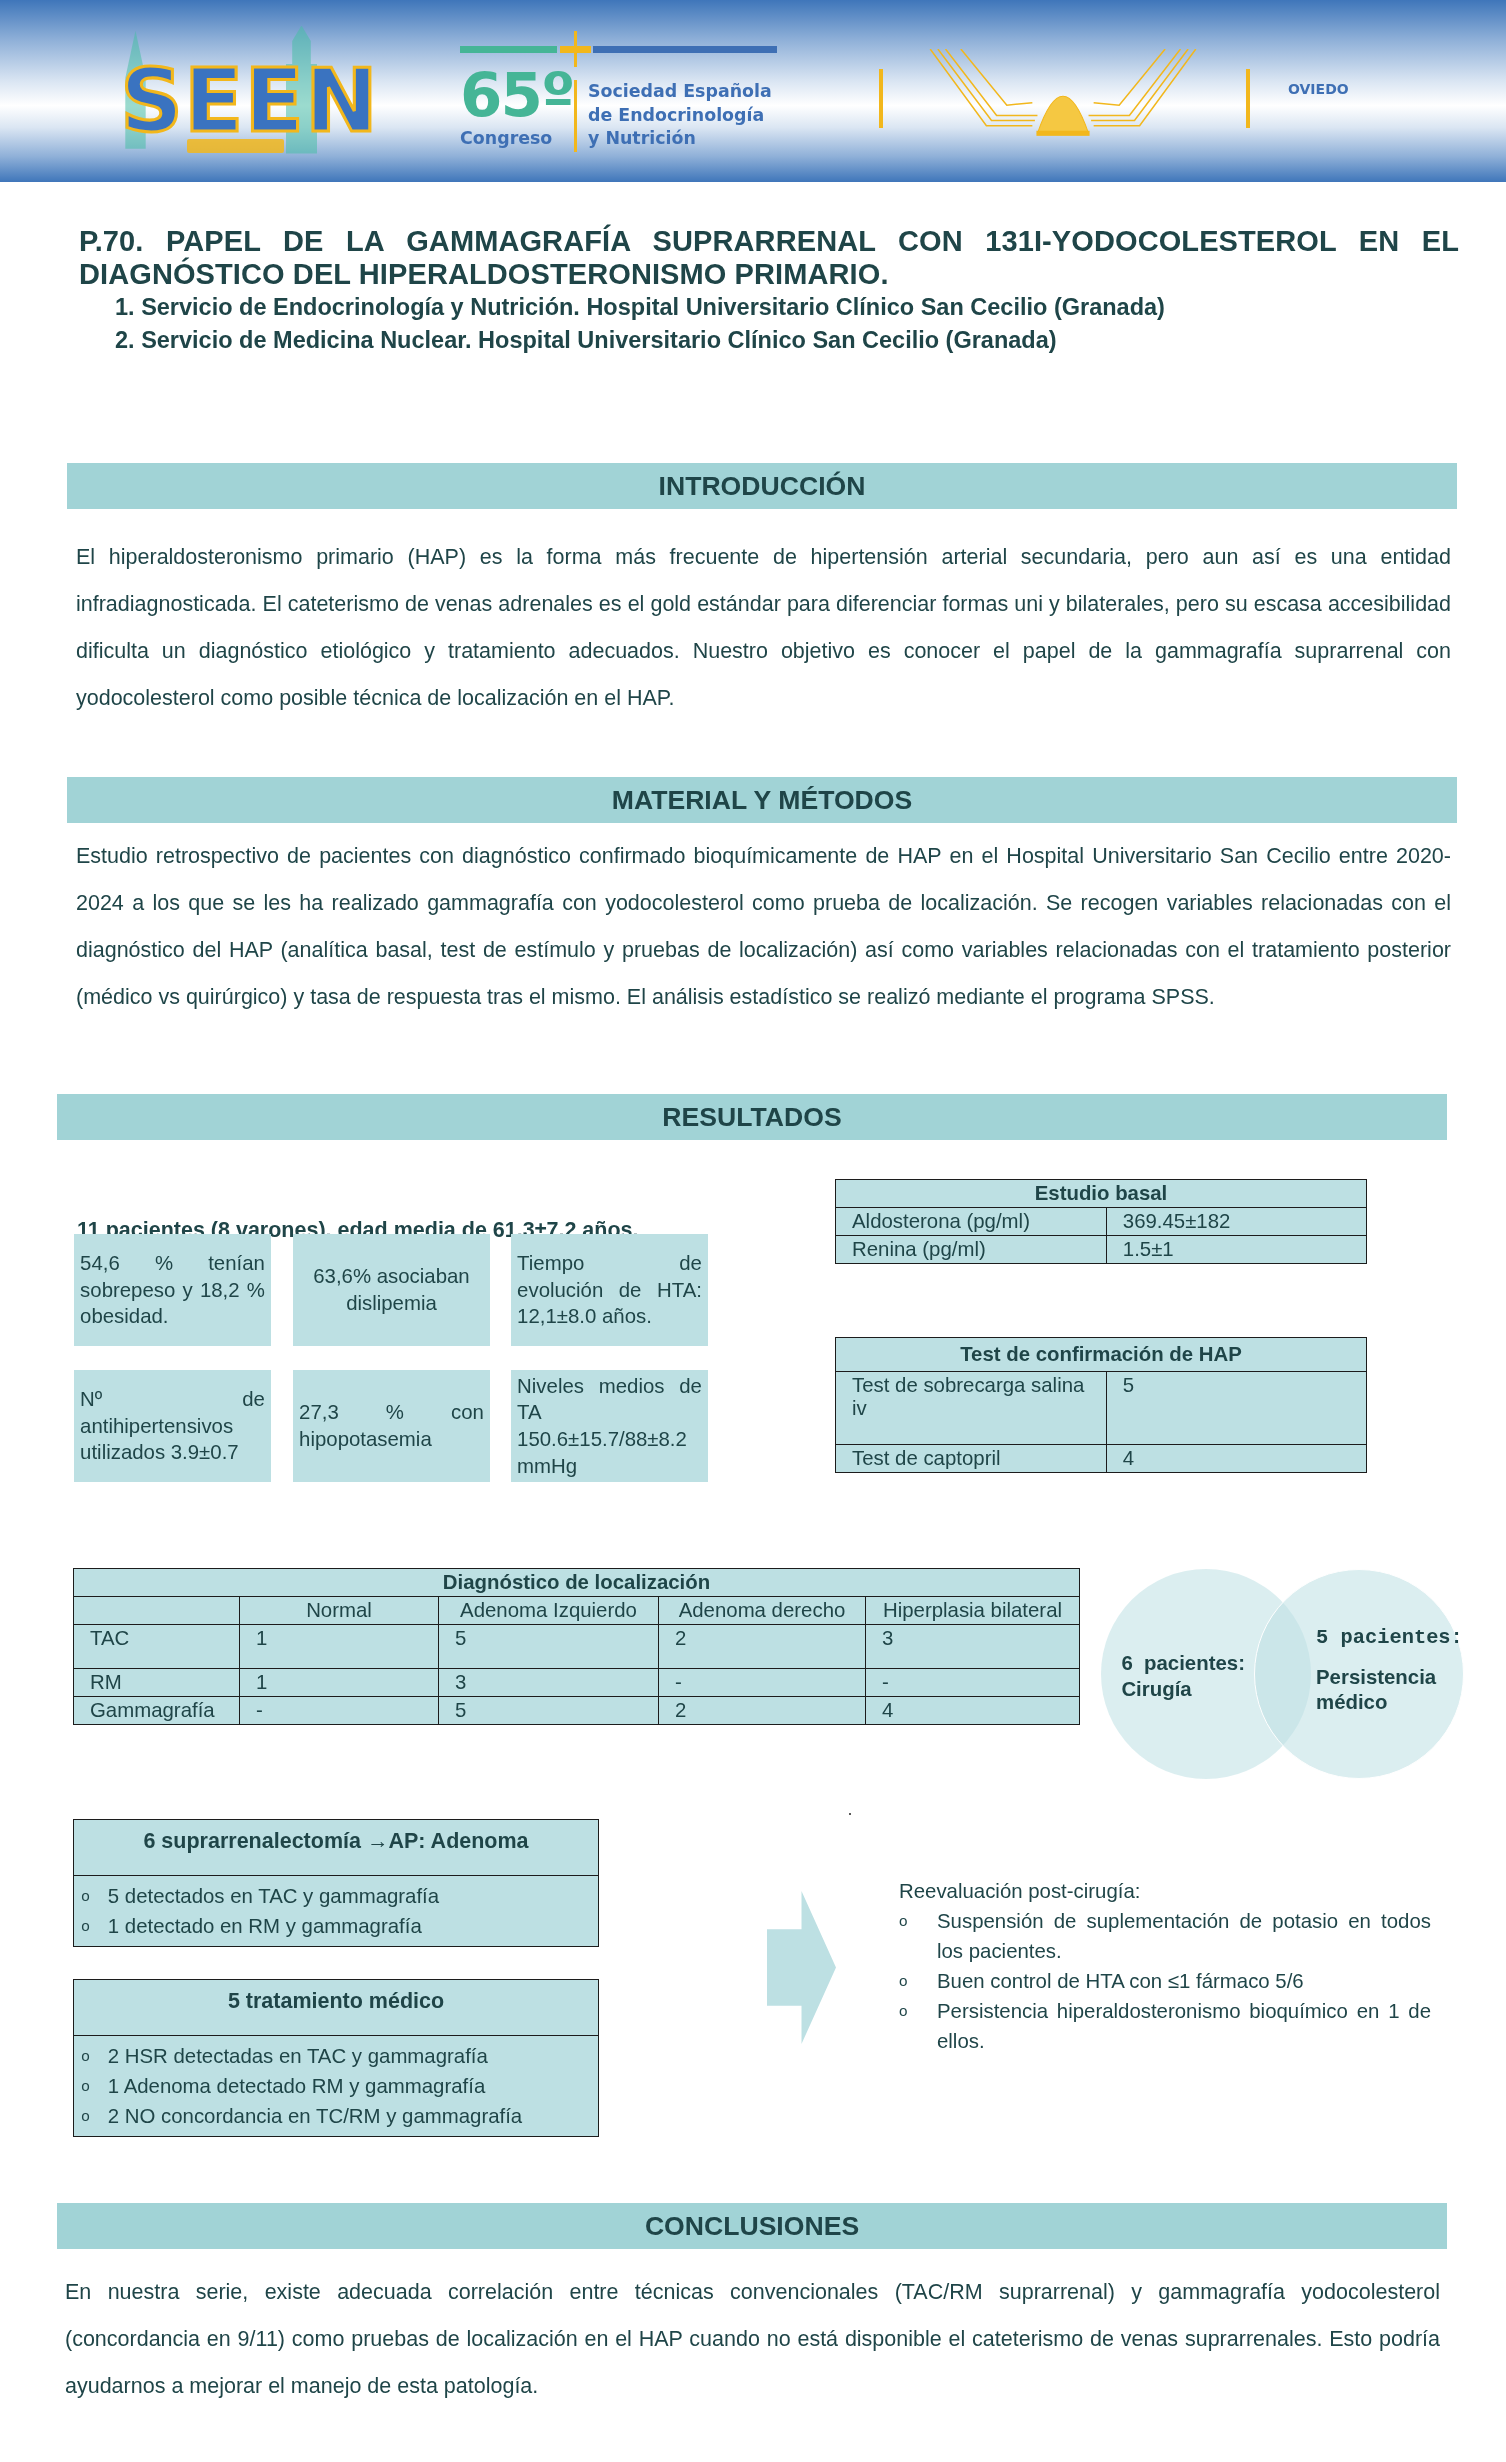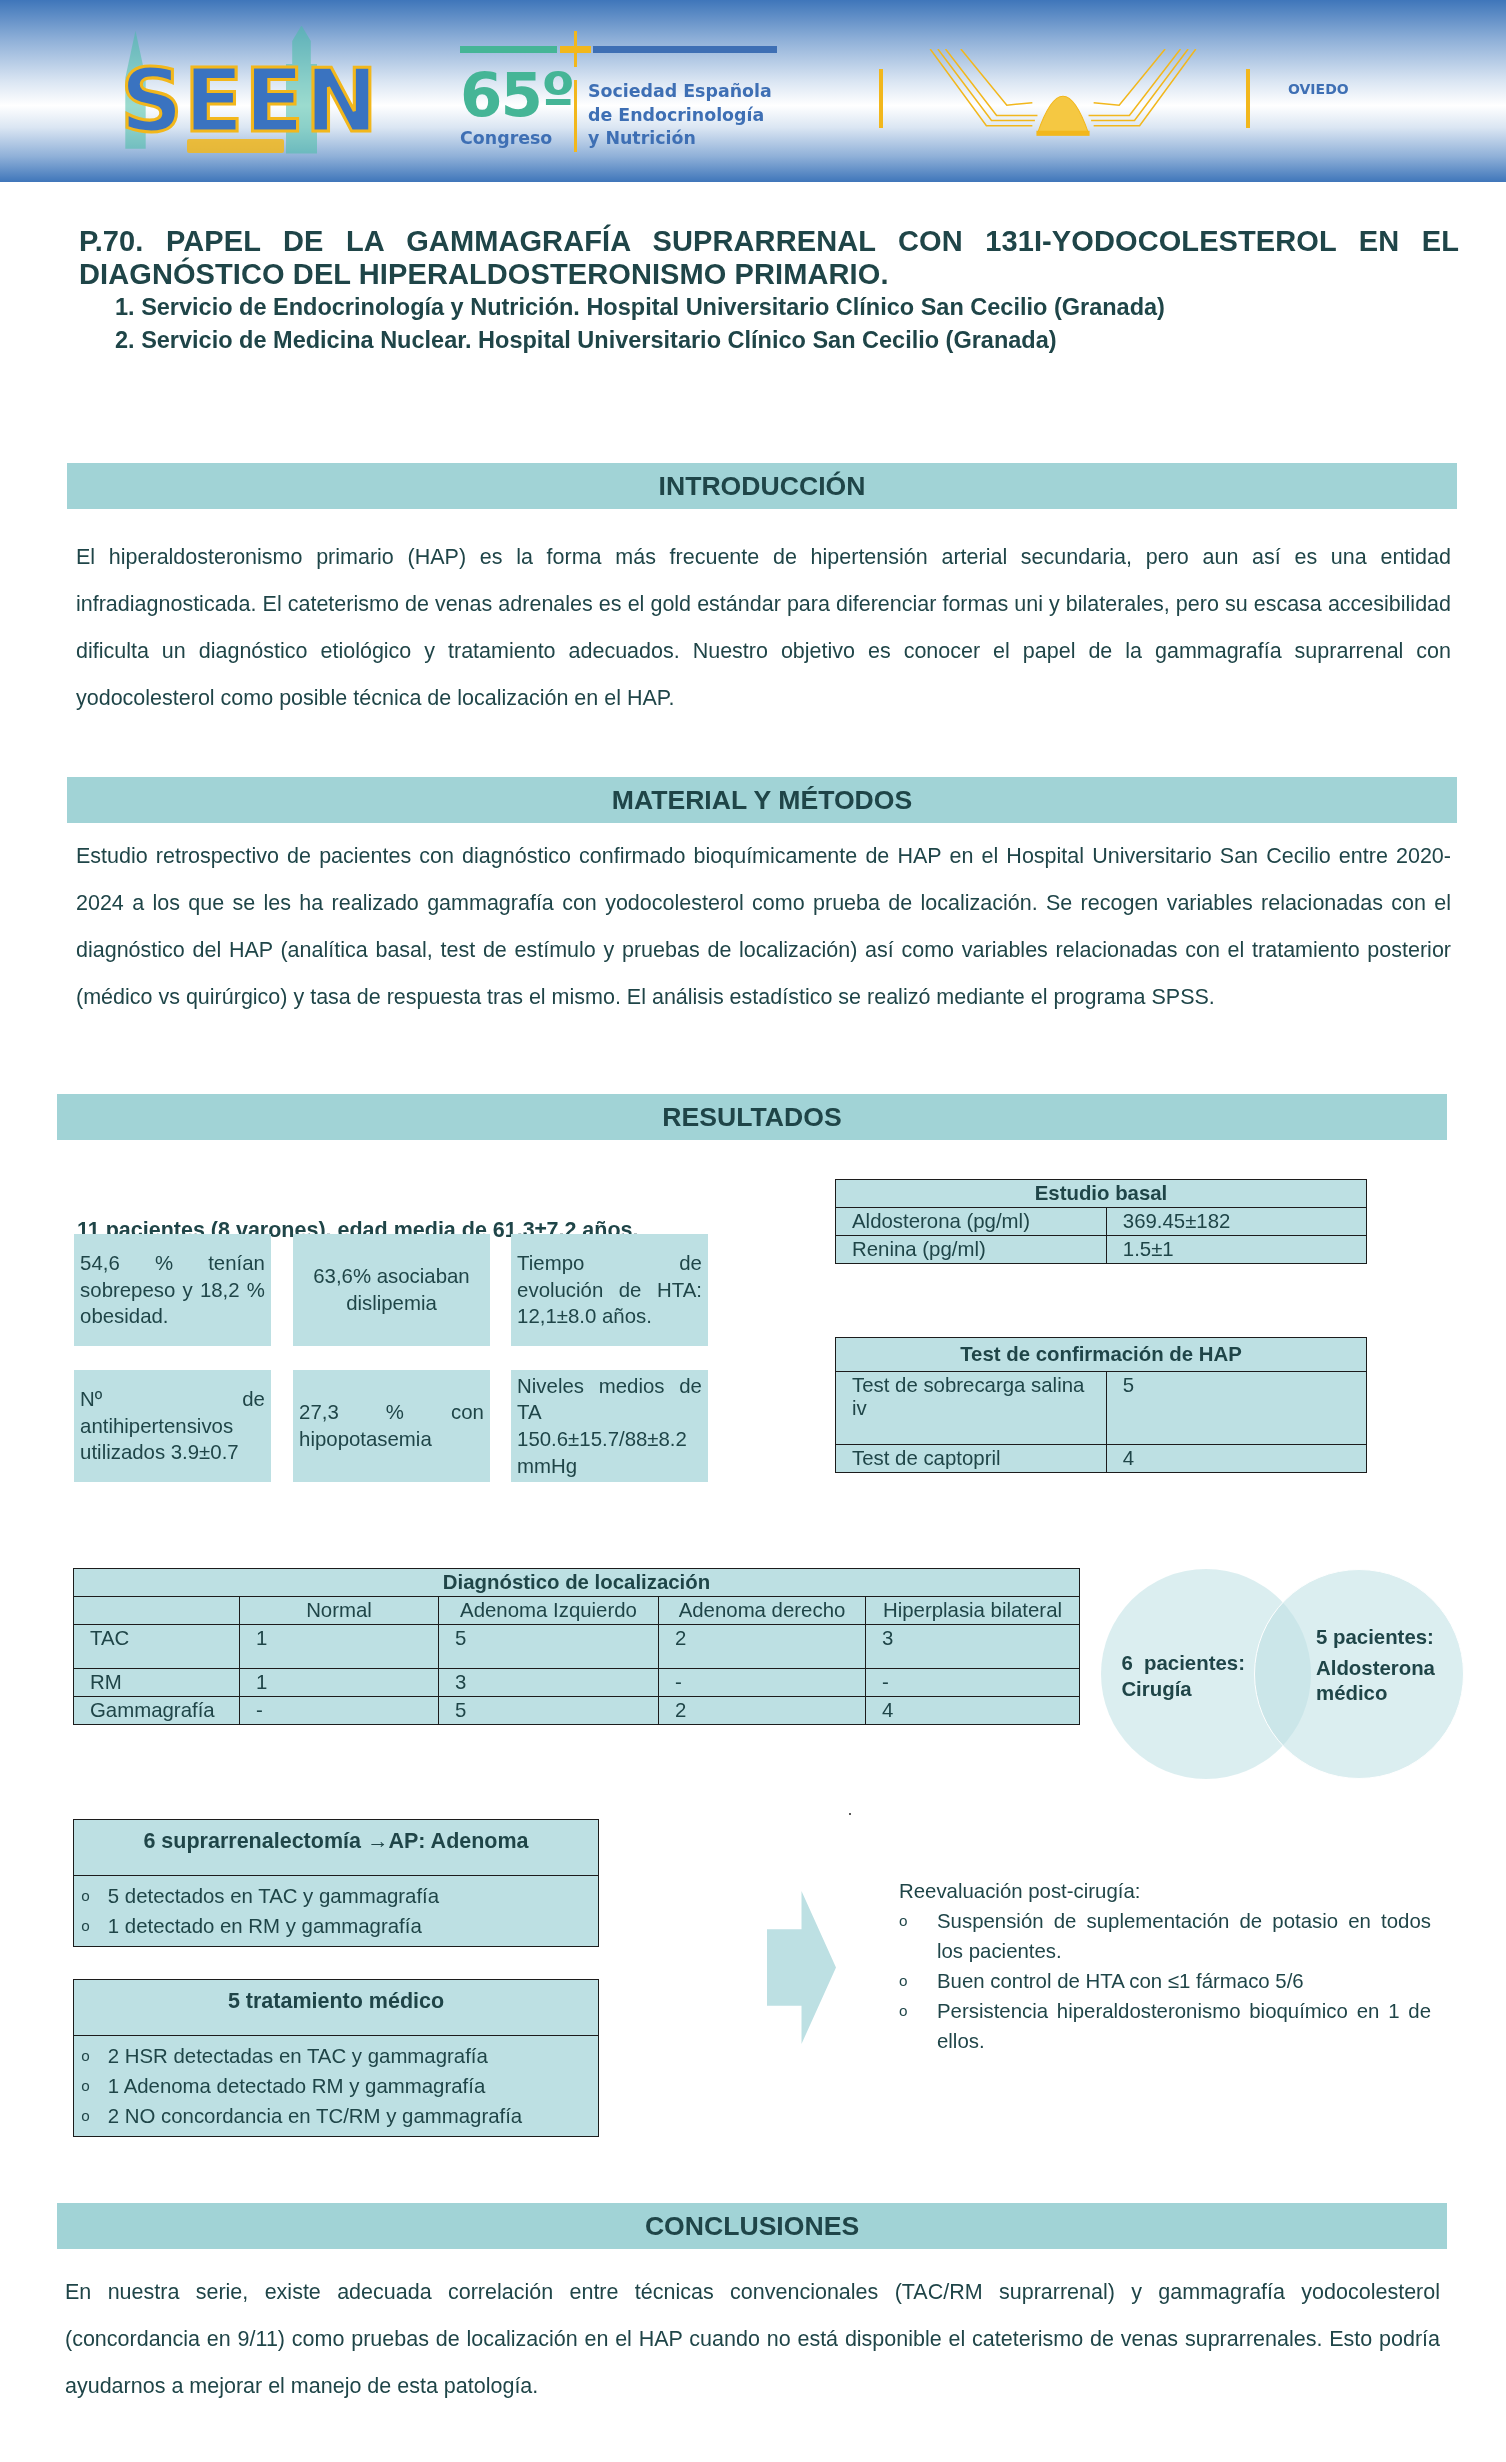--- a/index.html
+++ b/index.html
@@ -244,22 +244,22 @@
   </table>
 
 <div class="venn">
   <div class="venn-circle c1"></div>
   <div class="venn-circle c2"></div>
   <div class="venn-label" style="left:20.4px; top:82px;">
     <div style="white-space:pre;">6  pacientes:</div>
     <div>Cirugía</div>
   </div>
   <div class="venn-label" style="left:215px; top:56px;">
-    <div style="margin-bottom:5px;">5 pacientes:</div>
-    <div>Aldosterona</div>
+    <div style="margin-bottom:14px;font-family:Liberation Mono, monospace;">5 pacientes:</div>
+    <div>Persistencia</div>
     <div>médico</div>
   </div>
 </div>
 
 <div class="tbox" style="top:1819px;">
   <div class="thead">6 suprarrenalectomía →AP: Adenoma</div>
   <ul>
     <li>
         <span class="bullet-o">o</span>
         <span>5 detectados en TAC y gammagrafía</span>

